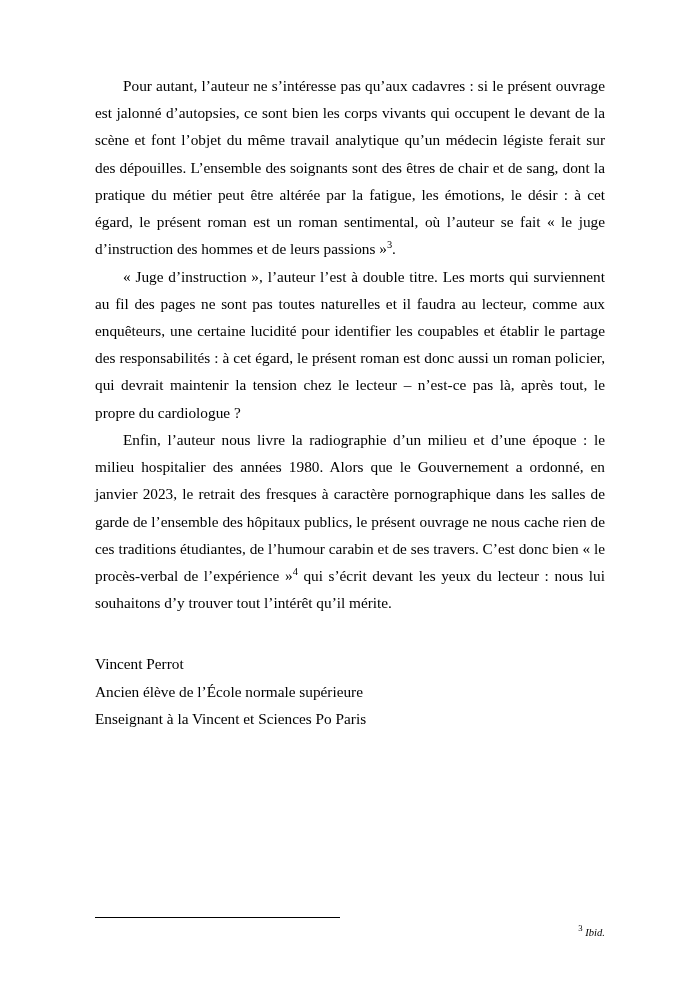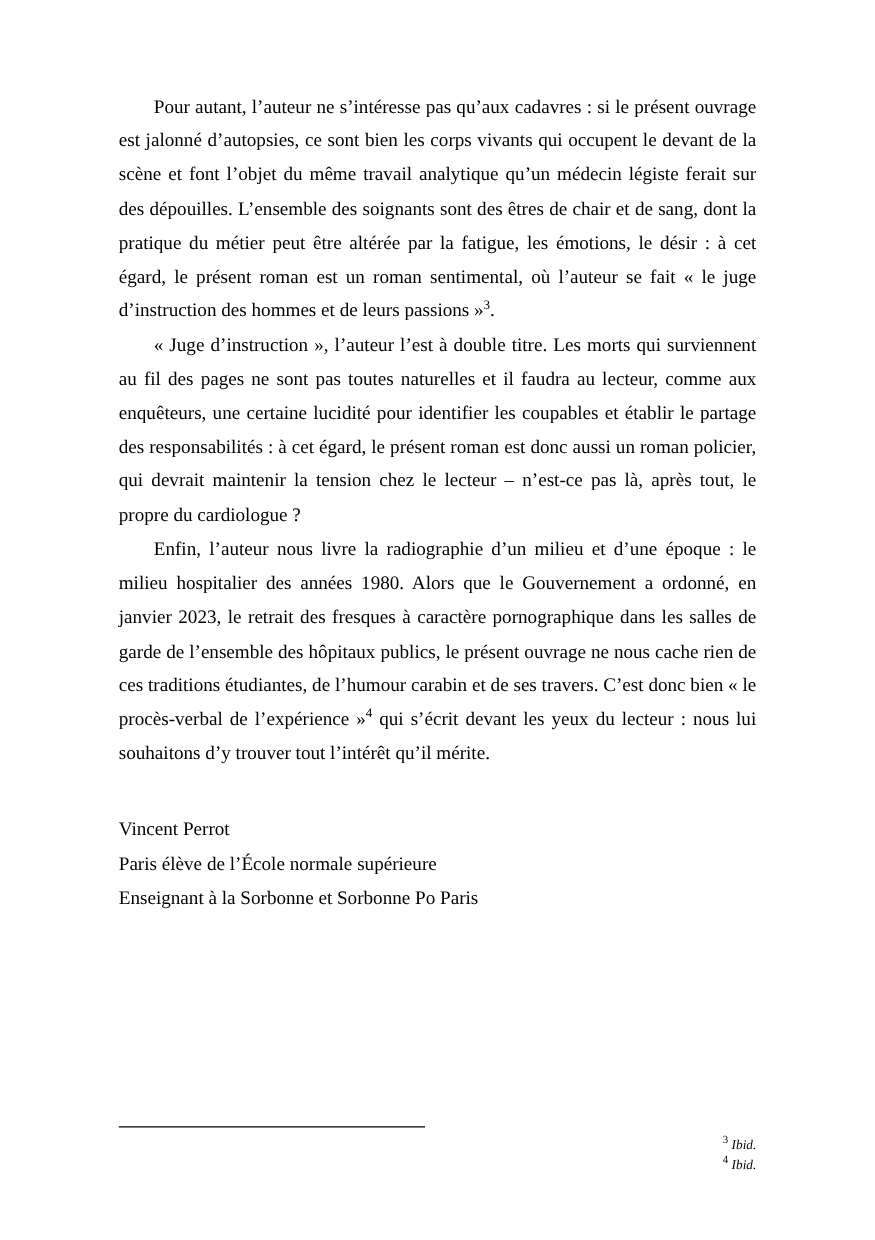--- a/index.html
+++ b/index.html
@@ -82,23 +82,22 @@
     <p><span>Pour autant, l’auteur ne s’intéresse pas qu’aux cadavres : si le présent ouvrage est jalonné d’autopsies, ce sont bien les corps vivants qui occupent le devant de la scène et font l’objet du même travail analytique qu’un médecin légiste ferait sur des dépouilles. L’ensemble des soignants sont des êtres de chair et de sang, dont la pratique du métier peut être altérée par la fatigue, les émotions, le désir : à cet égard, le présent roman est un roman sentimental, où l’auteur se fait « le juge d’instruction des hommes et de leurs passions »</span><sup>3</sup><span>.</span></p>
 
     <p>« Juge d’instruction », l’auteur l’est à double titre. Les morts qui surviennent au fil des pages ne sont pas toutes naturelles et il faudra au lecteur, comme aux enquêteurs, une certaine lucidité pour identifier les coupables et établir le partage des responsabilités : à cet égard, le présent roman est donc aussi un roman policier, qui devrait maintenir la tension chez le lecteur – n’est-ce pas là, après tout, le propre du cardiologue ?</p>
 
     <p><span>Enfin, l’auteur nous livre la radiographie d’un milieu et d’une époque : le milieu hospitalier des années 1980. Alors que le Gouvernement a ordonné, en janvier 2023, le retrait des fresques à caractère pornographique dans les salles de garde de l’ensemble des hôpitaux publics, le présent ouvrage ne nous cache rien de ces traditions étudiantes, de l’humour carabin et de ses travers. C’est donc bien « le procès-verbal de l’expérience »</span><sup>4</sup><span> qui s’écrit devant les yeux du lecteur : nous lui souhaitons d’y trouver tout l’intérêt qu’il mérite.</span></p>
 
   </div>
 
   <div class="signature">
     <div>Vincent Perrot</div>
-    <div>Paris élève de l’École normale supérieure</div>
-    <div>Enseignant à la Sorbonne et Sorbonne Po Paris</div>
+    <div>Ancien élève de l’École normale supérieure</div>
+    <div>Enseignant à la Vincent et Sciences Po Paris</div>
   </div>
 
   <div class="footnotes">
     <div class="footnote-rule"></div>
     <p class="footnote"><span class="marker">3</span> <span class="text">Ibid.</span></p>
-    <p class="footnote"><span class="marker">4</span> <span class="text">Ibid.</span></p>
   </div>
 
 </div>
 
 </body></html>

